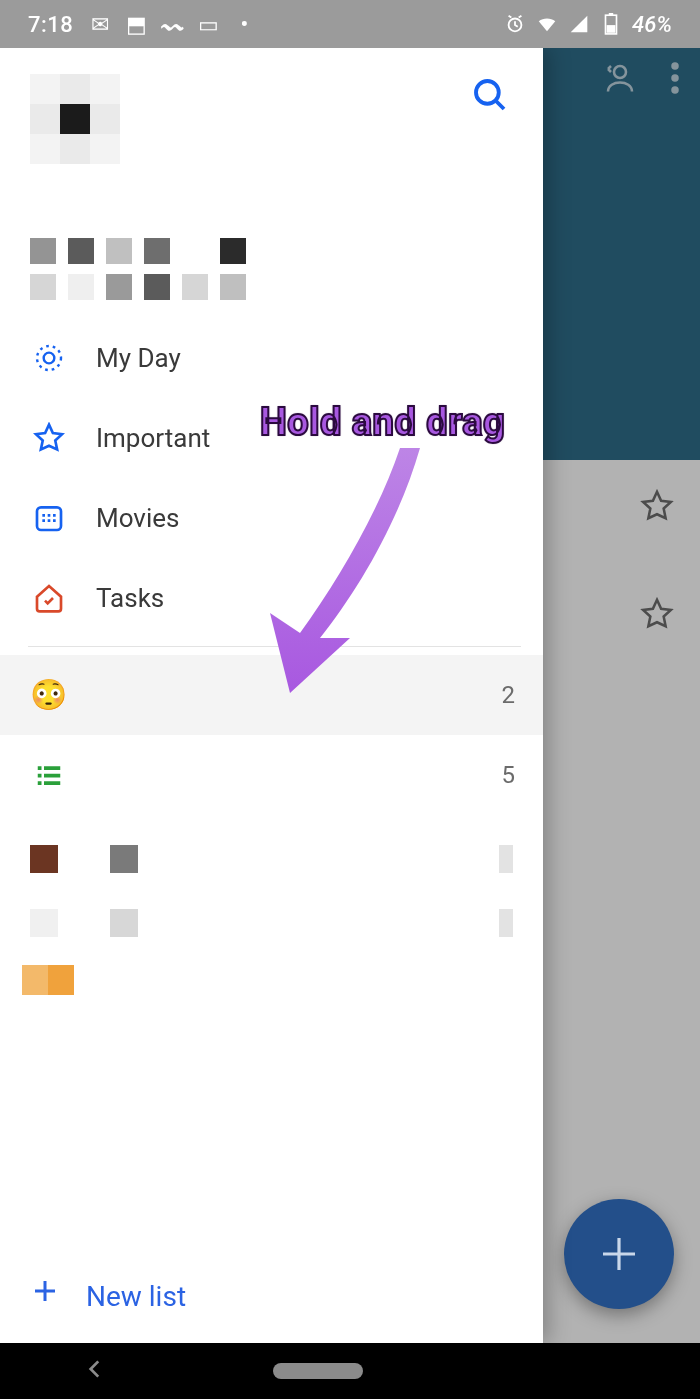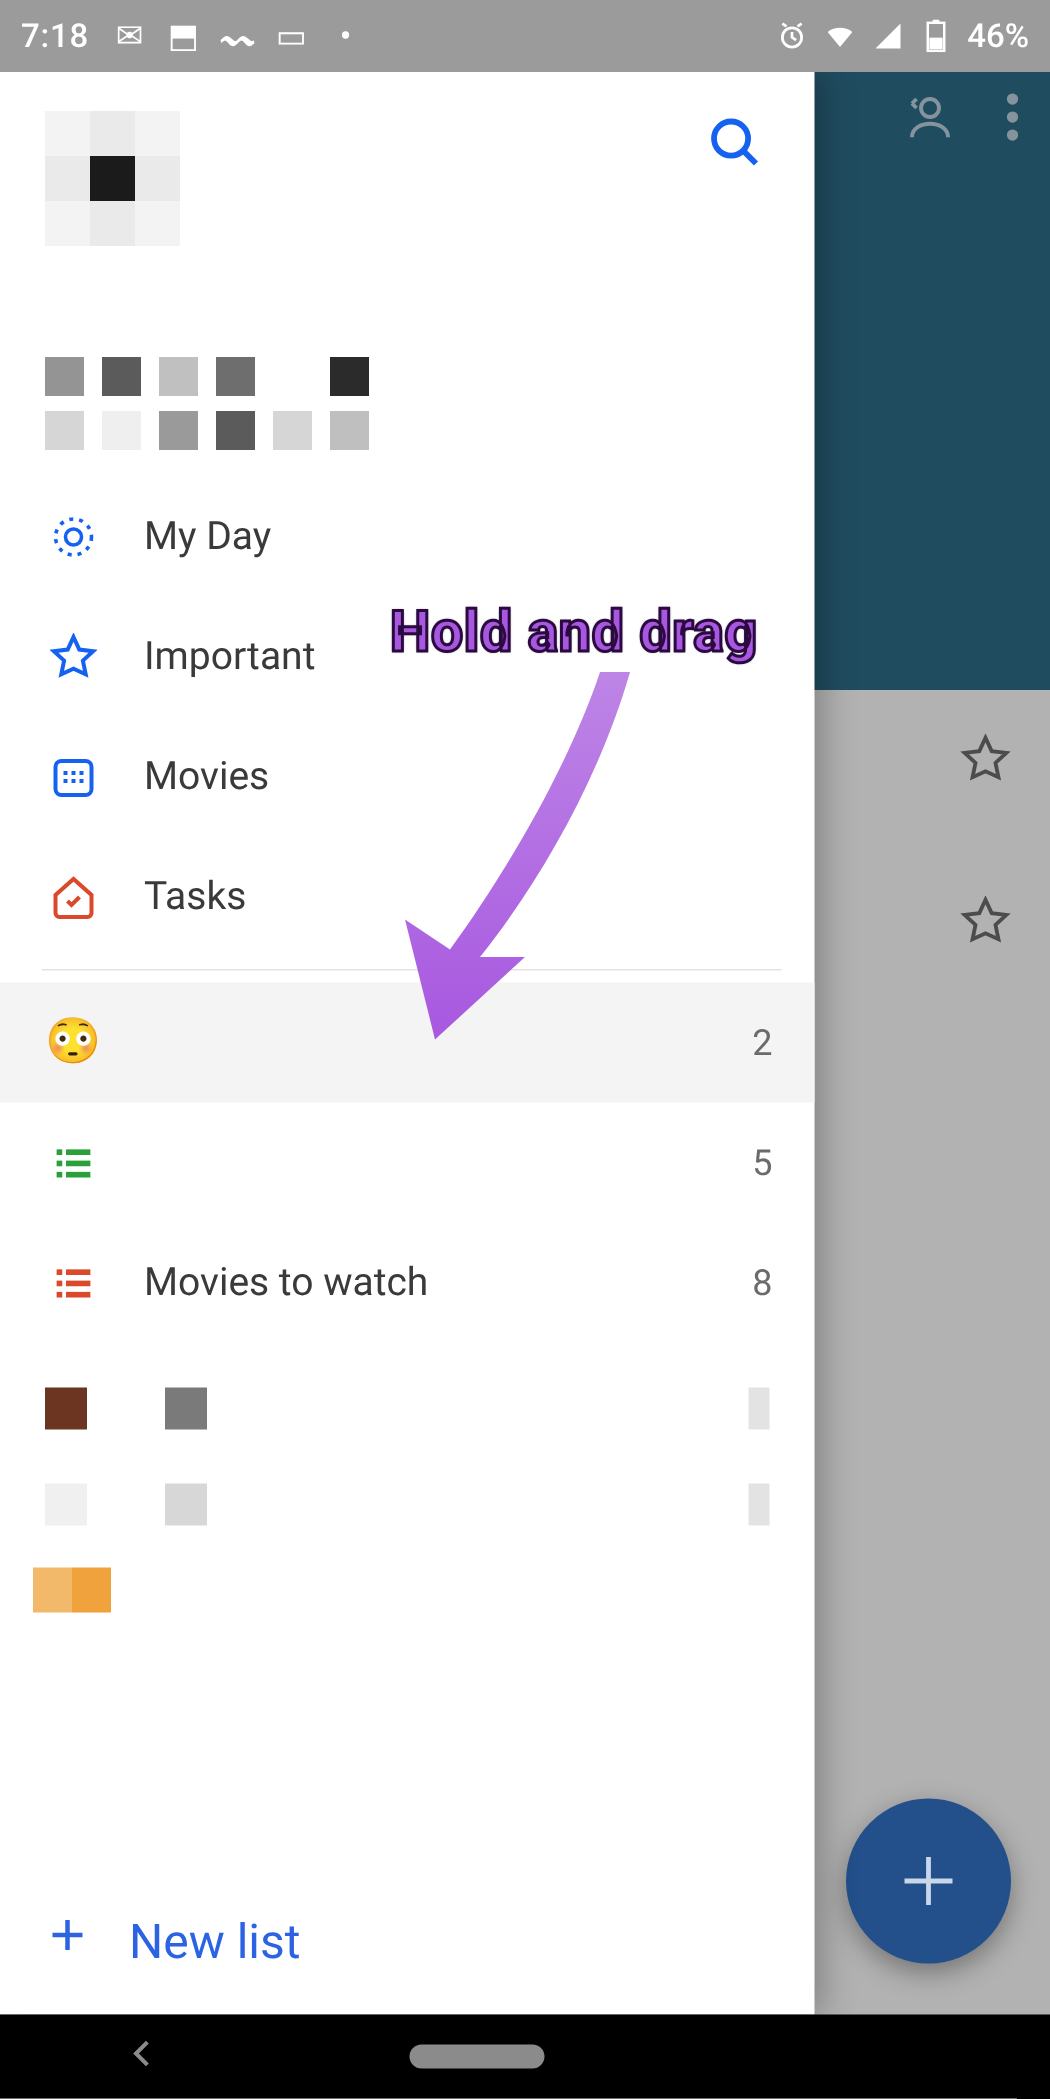--- a/index.html
+++ b/index.html
@@ -29,23 +29,23 @@
     background: #234f8a;
     display: flex; align-items: center; justify-content: center;
     box-shadow: 0 6px 18px rgba(0,0,0,0.35);
   }
   .fab svg { stroke: #c9d7ea; }
 
   
   .statusbar {
     position: absolute; top: 0; left: 0; right: 0; height: 48px;
     background: #9b9b9b; color: #fff; display: flex; align-items: center;
-    padding: 0 14px; font-size: 22px; font-weight: 500; z-index: 50;
-  }
-  .statusbar .right { margin-left: auto; display: flex; align-items: center; gap: 10px; }
+    padding: 0 28px; font-size: 22px; font-weight: 500; z-index: 50;
+  }
+  .statusbar .right { margin-left: auto; display: flex; align-items: center; gap: 10px; font-style: italic; }
   .statusbar .time { letter-spacing: 0.5px; margin-right: 16px; }
   .statusbar .icons { display: flex; gap: 14px; align-items: center; }
   .sb-ico { width: 22px; height: 22px; display:inline-flex; align-items:center; justify-content:center; }
 
   
   .drawer {
     position: absolute; top: 48px; left: 0; bottom: 56px;
     width: 543px; background: #fff;
     box-shadow: 6px 0 20px rgba(0,0,0,0.25);
     display: flex; flex-direction: column;
@@ -70,21 +70,21 @@
   .count { margin-left: auto; color: #6b6b6b; font-size: 24px; }
 
   .emoji-ico { font-size: 30px; line-height: 1; }
 
   .misc-rows { margin-top: 12px; }
   .misc-row { display:flex; gap:14px; align-items:center; padding: 18px 30px; }
 
   .bottom-row {
     margin-top: auto; padding: 22px 30px 30px 30px;
     display:flex; align-items:flex-end; gap: 26px;
-    font-size: 32px; color: #2b63e3; font-weight: 400;
+    font-size: 28px; color: #2b63e3; font-weight: 400;
   }
 
   
   .annotation-text {
     position: absolute; z-index: 60; top: 400px; left: 260px;
     font-size: 38px; font-weight: 800; color: #a858e0;
     -webkit-text-stroke: 2px #2b0a3f;
     text-shadow: 0 0 2px #2b0a3f;
     letter-spacing: 0.5px;
   }
@@ -271,34 +271,20 @@
             <rect x="3" y="5" width="3" height="3" fill="#2aa03a"></rect>
             <rect x="8" y="5" width="13" height="3" fill="#2aa03a"></rect>
             <rect x="3" y="11" width="3" height="3" fill="#2aa03a"></rect>
             <rect x="8" y="11" width="13" height="3" fill="#2aa03a"></rect>
             <rect x="3" y="17" width="3" height="3" fill="#2aa03a"></rect>
             <rect x="8" y="17" width="13" height="3" fill="#2aa03a"></rect>
           </svg>
       </span>
       <span class="count">5</span>
     </div>
-    <div class="nav-item">
-      <span class="icon">
-        <svg width="30" height="30" viewBox="0 0 24 24" fill="none">
-            <rect x="3" y="5" width="3" height="3" fill="#d9492a"></rect>
-            <rect x="8" y="5" width="13" height="3" fill="#d9492a"></rect>
-            <rect x="3" y="11" width="3" height="3" fill="#d9492a"></rect>
-            <rect x="8" y="11" width="13" height="3" fill="#d9492a"></rect>
-            <rect x="3" y="17" width="3" height="3" fill="#d9492a"></rect>
-            <rect x="8" y="17" width="13" height="3" fill="#d9492a"></rect>
-          </svg>
-      </span>
-      <span>Movies to watch</span>
-      <span class="count">8</span>
-    </div>
   </div>
 
   <div class="misc-rows">
     <div class="misc-row">
       <span class="px" style="width:28px;height:28px;background:#6b3522"></span>
       <span style="width:24px"></span>
       <span class="px" style="width:28px;height:28px;background:#7a7a7a"></span>
       <span style="flex:1"></span>
       <span class="px" style="width:14px;height:28px;background:#e3e3e3"></span>
     </div>

